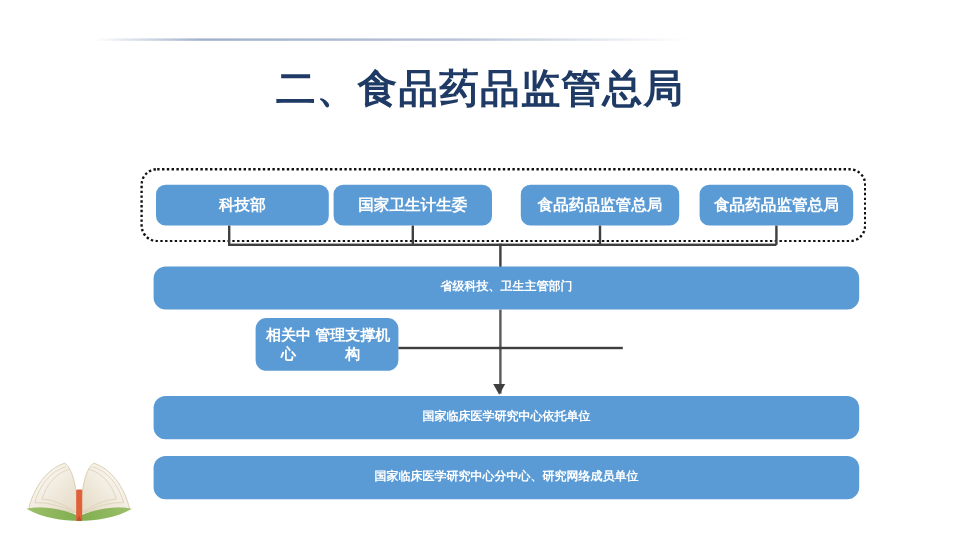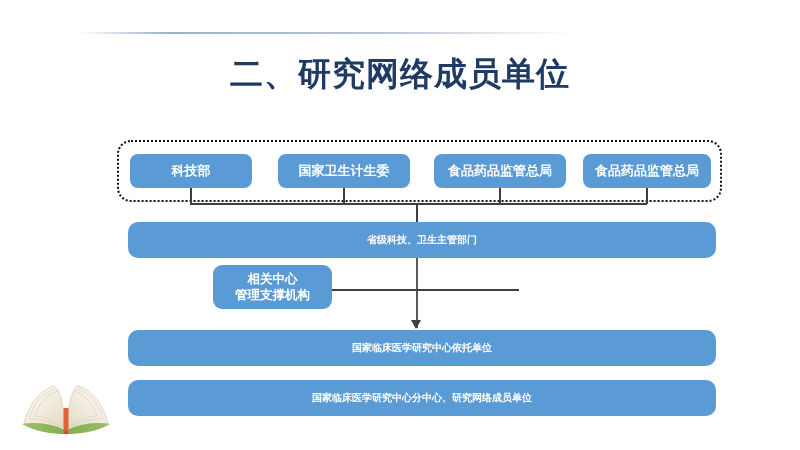--- a/index.html
+++ b/index.html
@@ -66,30 +66,30 @@
     color: #ffffff;
     font-weight: bold;
     display: flex;
     align-items: center;
     justify-content: center;
     text-align: center;
     box-sizing: border-box;
     line-height: 1.28;
     white-space: nowrap;
   }
-  .node.two-line { white-space: normal; flex-direction: column; }
+  .node.two-line { white-space: normal; flex-direction: row; }
 
   
   .ministry {
     top: 154px;
     height: 34px;
     font-size: 13px;
     border-radius: 8px;
   }
-  #ministry-0 { left: 130px;  width: 122px; }
+  #ministry-0 { left: 130px;  width: 144px; }
   #ministry-1 { left: 278px;  width: 132px; }
   #ministry-2 { left: 434px;  width: 132px; }
   #ministry-3 { left: 583px;  width: 128px; }
 
   
   .bar {
     left: 128px;
     width: 588px;
     height: 36px;
     font-size: 10px;
@@ -177,21 +177,21 @@
     height: 62px;
   }
 </style>
 </head>
 <body>
 
 <div id="slide">
 
   <div class="top-rule"></div>
 
-  <div class="slide-title">二、研究网络成员单位</div>
+  <div class="slide-title">二、食品药品监管总局</div>
 
   <div class="dotted-frame"></div>
 
   <div class="node ministry" id="ministry-0">科技部</div>
 
   <div class="node ministry" id="ministry-1">国家卫生计生委</div>
 
   <div class="node ministry" id="ministry-2">食品药品监管总局</div>
 
   <div class="node ministry" id="ministry-3">食品药品监管总局</div>

